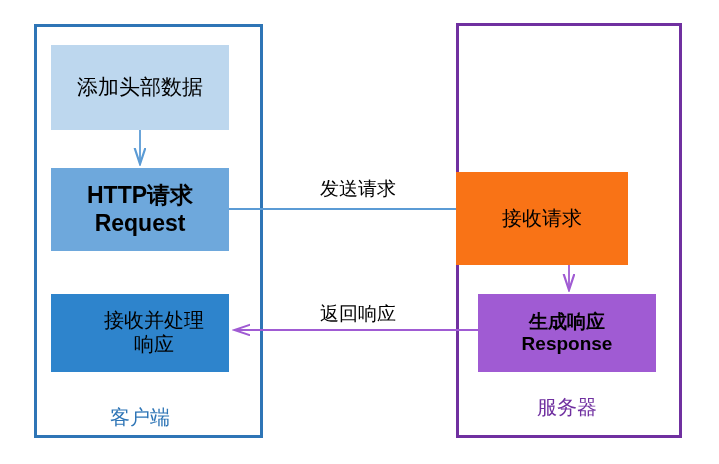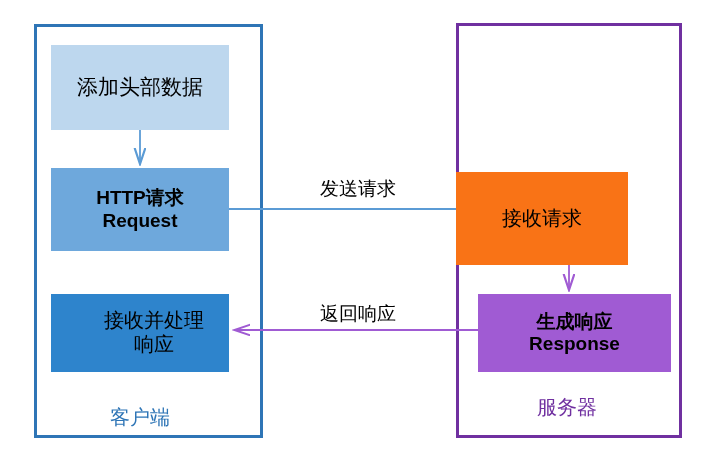--- a/index.html
+++ b/index.html
@@ -68,21 +68,21 @@
     font-size: 21px;
     font-weight: 400;
   }
   #node-http-request {
     left: 51px;
     top: 168px;
     width: 178px;
     height: 83px;
     background: #6EA8DC;
     color: #000000;
-    font-size: 19px;
+    font-size: 23px;
     font-weight: bold;
   }
   #node-receive-process {
     left: 51px;
     top: 294px;
     width: 178px;
     height: 78px;
     background: #2E84CC;
     color: #000000;
     font-size: 20px;
@@ -97,21 +97,21 @@
     width: 172px;
     height: 93px;
     background: #f97316;
     color: #000000;
     font-size: 20px;
     font-weight: 400;
   }
   #node-generate-response {
     left: 478px;
     top: 294px;
-    width: 193px;
+    width: 178px;
     height: 78px;
     background: #A05BD3;
     color: #000000;
     font-size: 19px;
     font-weight: bold;
   }
 
   
   .zone-caption {
     position: absolute;

